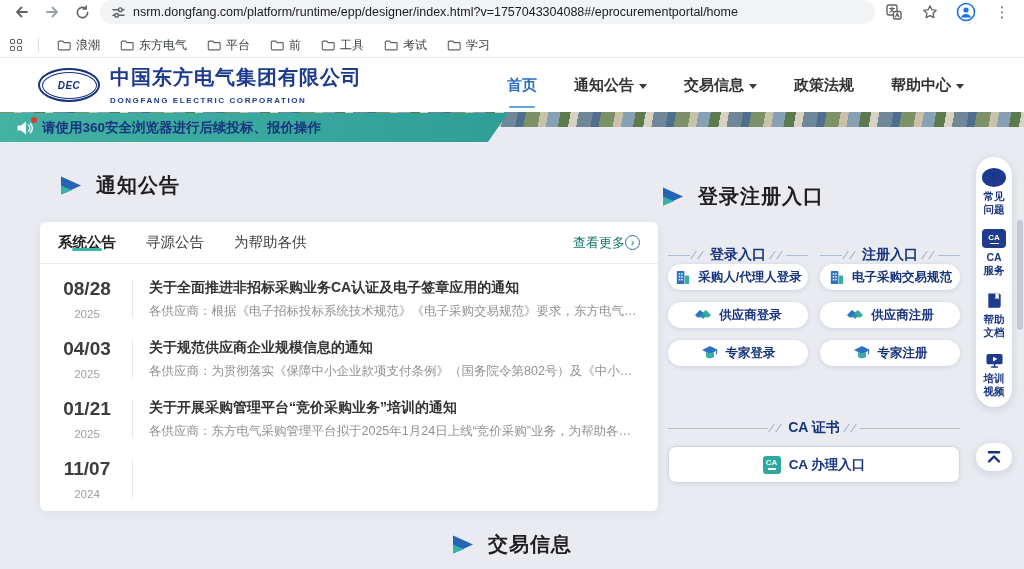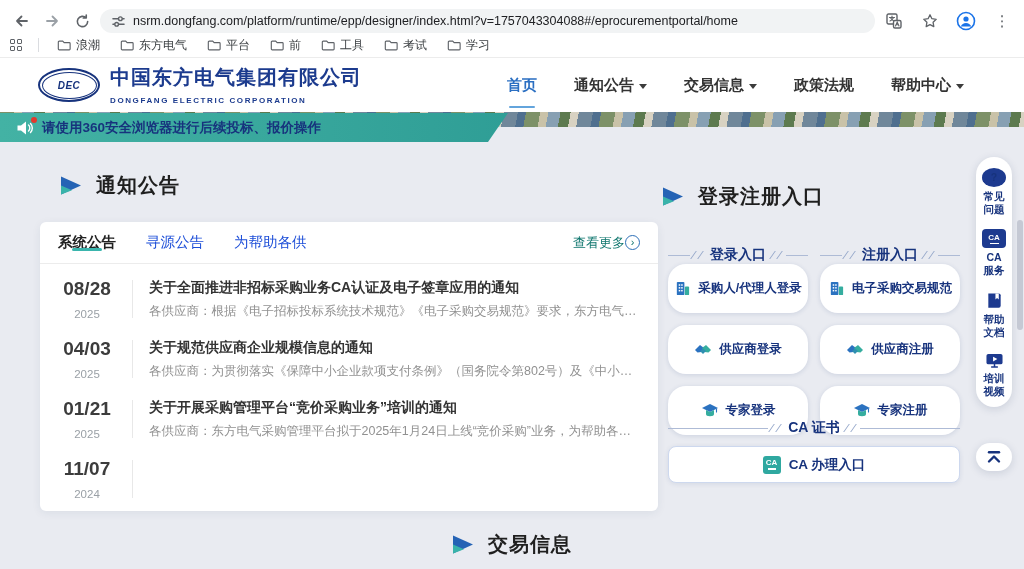--- a/index.html
+++ b/index.html
@@ -1,20 +1,20 @@
 <!DOCTYPE html>
 <html><head>
 <meta charset="utf-8">
 <style>
   * { margin:0; padding:0; box-sizing:border-box; }
   body { font-family:"Liberation Sans", sans-serif; }
   #screen { position:relative; width:1024px; height:569px; background:#e9ebf1; overflow:hidden; }
 
   
-  .toolbar { position:absolute; top:0; left:0; width:1024px; height:33px; background:#ffffff; display:flex; align-items:flex-end; padding:0 10px; gap:6px; }
+  .toolbar { position:absolute; top:0; left:0; width:1024px; height:33px; background:#ffffff; display:flex; align-items:flex-start; padding:0 10px; gap:6px; }
   .tb-btn { width:24px; height:24px; display:flex; align-items:center; justify-content:center; border-radius:50%; cursor:pointer; flex:0 0 auto; }
   .url-pill { flex:1; max-width:775px; height:24px; background:#f1f3f4; border-radius:12px; display:flex; align-items:center; padding:0 12px; gap:8px; }
   .url-text { font-size:12.5px; color:#202124; white-space:nowrap; overflow:hidden; }
   .tb-right { margin-left:auto; display:flex; align-items:center; gap:12px; }
   .dots { font-size:15px; color:#5f6368; letter-spacing:0; }
 
   .bookmarks { position:absolute; top:33px; left:0; width:1024px; height:25px; background:#ffffff; border-bottom:1px solid #ececec; display:flex; align-items:center; padding:0 10px; gap:4px; }
   .apps-grid { display:grid; grid-template-columns:5px 5px; grid-gap:2px; margin-right:6px; cursor:pointer; }
   .apps-grid i { width:5px; height:5px; border:1.4px solid #5f6368; border-radius:1px; }
   .bm-sep { width:1px; height:14px; background:#dadce0; margin:0 6px; }
@@ -46,21 +46,21 @@
   .red-dot { position:absolute; top:-3px; right:-3px; width:6px; height:6px; border-radius:50%; background:#e23a2e; }
   .teal-text { font-size:13.5px; font-weight:700; color:#17337d; white-space:nowrap; }
 
   
   .sec-title { position:absolute; display:flex; align-items:center; gap:13px; }
   .sec-title b { font-size:20px; font-weight:700; color:#1f1f1f; letter-spacing:1px; }
 
   
   .notice-card { position:absolute; left:40px; top:222px; width:618px; height:289px; background:#fff; border-radius:6px; box-shadow:0 2px 10px rgba(30,50,90,.07); }
   .tabs { display:flex; align-items:center; height:42px; padding:12px 18px; gap:30px; border-bottom:1px solid #ececec;justify-content:flex-end; }
-  .tab { position:relative; font-size:14.5px; color:#1d4ed8; cursor:pointer; height:100%; display:flex; align-items:center; }
+  .tab { position:relative; font-size:14.5px; color:#404040; cursor:pointer; height:100%; display:flex; align-items:center; }
   .tab.active { font-weight:700; color:#222; }
   .tab.active:after { content:""; position:absolute; left:50%; transform:translateX(-50%); bottom:0; width:30px; height:3px; background:#3ab5ad; border-radius:2px; }
   .view-more { margin-left:auto; display:flex; align-items:center; gap:0; color:#0f766e; font-size:13px; cursor:pointer; }
   .vm-circle { width:15px; height:15px; border:1.2px solid #2d6fb7; border-radius:50%; display:flex; align-items:center; justify-content:center; font-size:11px; line-height:1; padding-bottom:1px; }
   .notice-list { padding:5px 0; }
   .notice-item { display:flex; align-items:flex-end; padding:9px 18px; cursor:pointer; }
   .date-block { width:58px; text-align:center; flex:0 0 auto; }
   .date-md { font-size:19px; font-weight:700; color:#3c3c3c; }
   .date-yr { font-size:11.5px; color:#9aa0a6; margin-top:8px; }
   .v-div { width:1px; align-self:stretch; background:#e8e8e8; margin:2px 16px; }
@@ -68,21 +68,21 @@
   .n-title { font-size:14px; font-weight:700; color:#333; white-space:nowrap; overflow:hidden; text-overflow:ellipsis; }
   .n-sum { font-size:12.5px; color:#919191; margin-top:6px; white-space:nowrap; overflow:hidden; text-overflow:ellipsis; }
 
   
   .col-heads { position:absolute; left:668px; top:246px; width:292px; display:flex; gap:12px; }
   .deco-head { flex:1; display:flex; align-items:center; gap:3px; }
   .deco-head b { font-size:14px; font-weight:700; color:#17337d; white-space:nowrap; margin:0 3px; }
   .d-line { flex:1; height:1px; background:#aebbd6; }
   .tick { width:4px; height:8px; border-left:1.3px solid #93a6c9; transform:skewX(-35deg); }
   .btn-grid { position:absolute; left:668px; top:264px; width:292px; display:grid; grid-template-columns:140px 140px; column-gap:12px; row-gap:12px; }
-  .entry-btn { height:49px; background:#fff; border-radius:18px; box-shadow:0 1px 5px rgba(30,60,120,.14); display:flex; align-items:center; justify-content:center; gap:7px; cursor:pointer; }
+  .entry-btn { height:26px; background:#fff; border-radius:18px; box-shadow:0 1px 5px rgba(30,60,120,.14); display:flex; align-items:center; justify-content:center; gap:7px; cursor:pointer; }
   .entry-btn span { font-size:12.5px; font-weight:700; color:#17337d; white-space:nowrap; }
   .ca-head { position:absolute; left:668px; top:419px; width:292px; display:flex; align-items:center; gap:3px; }
   .ca-btn { position:absolute; left:668px; top:446px; width:292px; height:37px; background:#fff; border:1px solid #cdd8ee; border-radius:8px; box-shadow:0 1px 5px rgba(30,60,120,.10); display:flex; align-items:center; justify-content:center; gap:8px; cursor:pointer; }
   .ca-btn span { font-size:13.5px; font-weight:700; color:#17337d; }
   .ca-badge { width:18px; height:18px; border-radius:3px; background:#2fa8a0; display:flex; flex-direction:column; align-items:center; justify-content:center; gap:1px; }
   .ca-badge i { font-style:normal; font-size:8px; font-weight:700; color:#fff; line-height:1; }
   .ca-badge u { width:8px; height:1.5px; background:#fff; display:block; }
 
   
   .float-bar { position:absolute; left:976px; top:157px; width:36px; background:#fff; border-radius:18px; box-shadow:0 2px 8px rgba(30,50,90,.15); padding:11px 0 9px; display:flex; flex-direction:column; align-items:center; gap:13px; }

